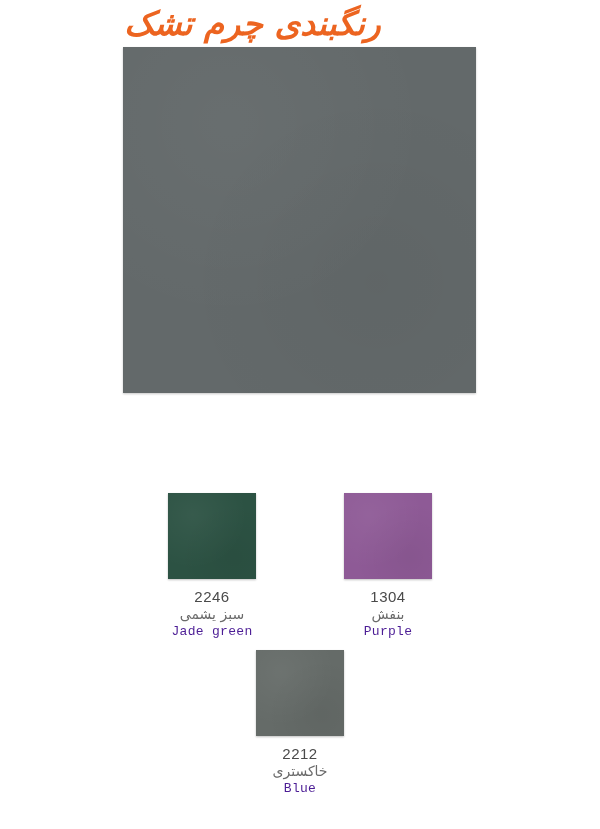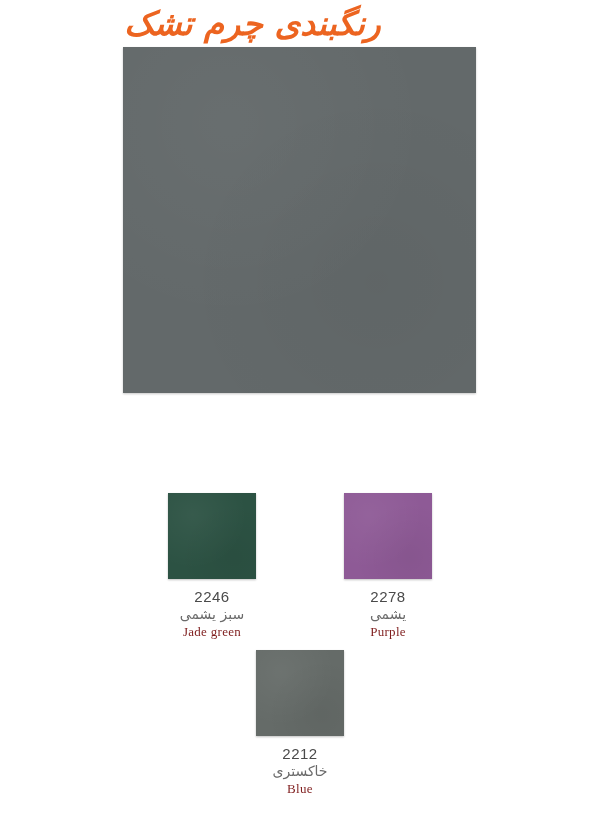--- a/index.html
+++ b/index.html
@@ -108,23 +108,23 @@
     margin-top: 2px;
     font-family: "DejaVu Sans", sans-serif;
     font-size: 14px;
     color: #6a6a6a;
     direction: rtl;
     unicode-bidi: bidi-override;
     line-height: 15px;
   }
   .en-name {
     margin-top: 2px;
-    font-family: Liberation Serif, serif;
+    font-family: Liberation Mono, monospace;
     font-size: 13px;
-    color: #7f1d1d;
+    color: #4c1d95;
     letter-spacing: 0.3px;
     line-height: 16px;
   }
 </style>
 </head>
 <body style="background: rgb(255, 255, 255);">
 
 <div class="title-wrap">
   <span class="title-text" style="color: rgb(236, 100, 32);">رنگبندی چرم تشک</span>
 </div>
@@ -135,22 +135,22 @@
 
   <div class="swatch-cell">
     <div class="chip" id="chip-0" style="background: rgb(44, 82, 67);"></div>
     <div class="code">2246</div>
     <div class="fa-name">سبز یشمی</div>
     <div class="en-name">Jade green</div>
   </div>
 
   <div class="swatch-cell">
     <div class="chip" id="chip-1" style="background: rgb(142, 90, 150);"></div>
-    <div class="code">2278</div>
-    <div class="fa-name">یشمی</div>
+    <div class="code">1304</div>
+    <div class="fa-name">بنفش</div>
     <div class="en-name">Purple</div>
   </div>
 
 
 </div>
 
 <div class="swatch-row row-bottom">
 
   <div class="swatch-cell">
     <div class="chip" id="chip-3" style="background: rgb(101, 107, 104);"></div>

